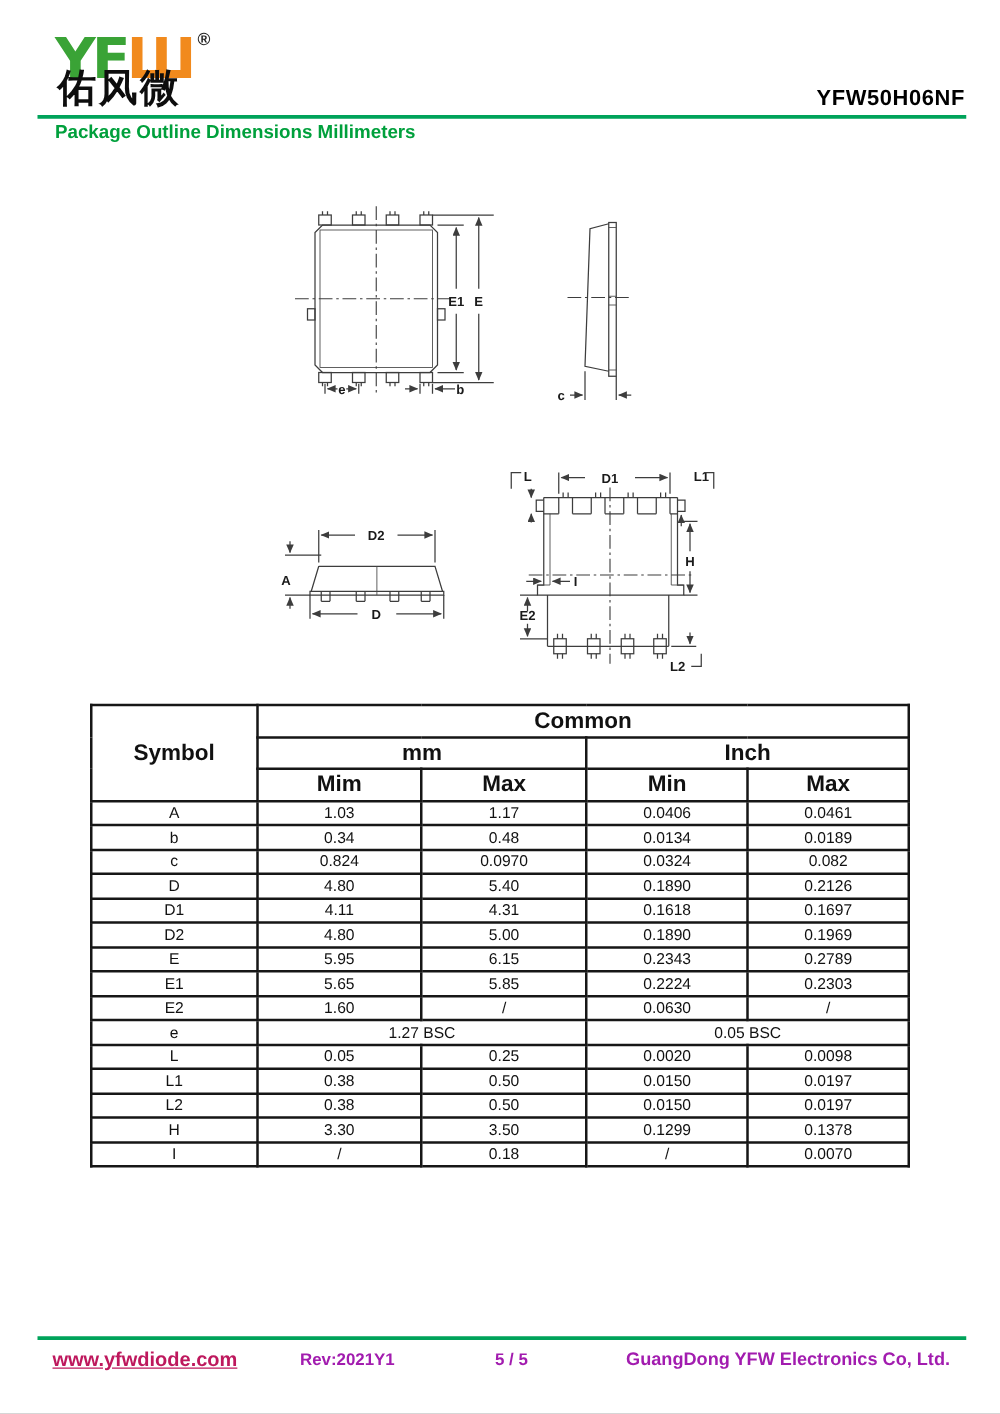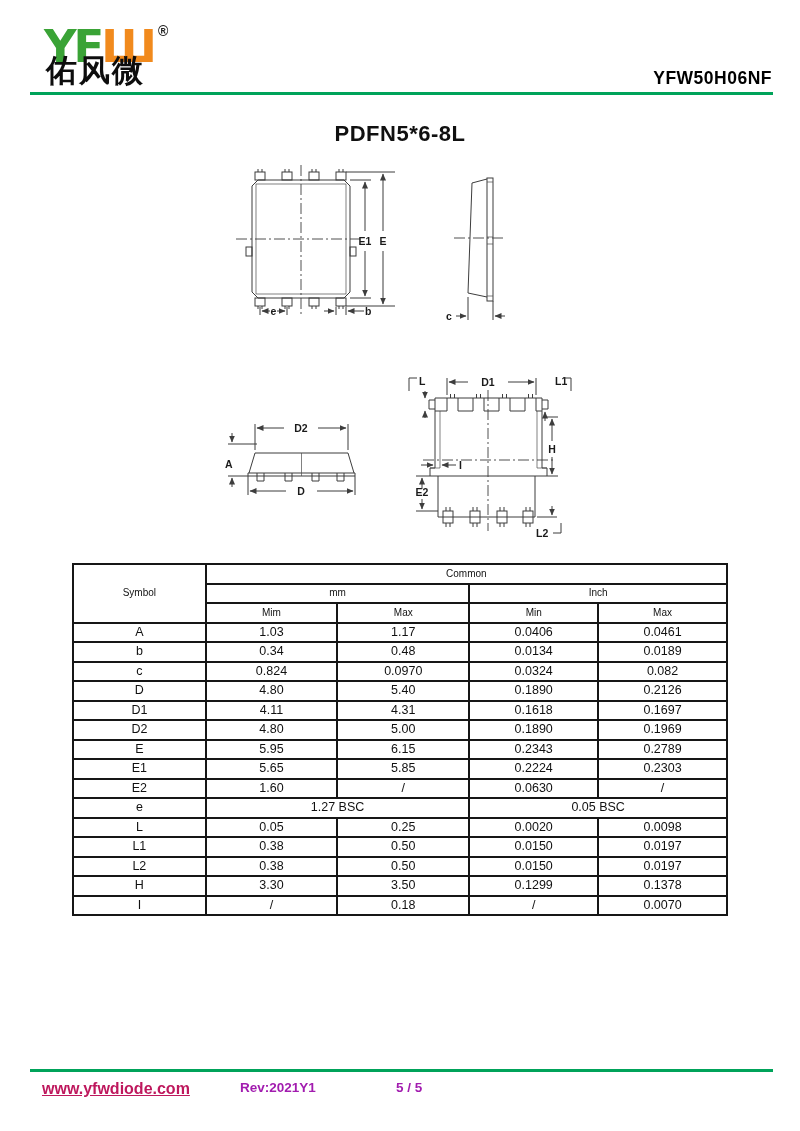--- a/index.html
+++ b/index.html
@@ -31,42 +31,42 @@
   svg .ln{stroke:#3d3d3d;stroke-width:1;fill:none;}
   svg .thin{stroke:#4a4a4a;stroke-width:.7;fill:none;}
   svg .cl{stroke:#3d3d3d;stroke-width:.9;fill:none;stroke-dasharray:11,3,2,3;}
   svg .dim{stroke:#3d3d3d;stroke-width:1;fill:none;}
   svg text{fill:#1a1a1a;font-family:"Liberation Sans",sans-serif;font-size:10.5px;font-weight:bold;}
 
   
   .dim-table{position:absolute;left:72px;top:563px;width:656px;border-collapse:collapse;table-layout:fixed;}
   .dim-table th,.dim-table td{border:2px solid #161616;text-align:center;vertical-align:middle;
       font-size:12.5px;padding:1px 2px;height:15.5px;line-height:1.2;}
-  .dim-table th{font-weight:normal;font-size:10px;}
+  .dim-table th{font-weight:bold;font-size:18px;}
   .dim-table td{font-weight:normal;}
 
   
   .footer-item{position:absolute;top:1080px;font-size:13.5px;font-weight:bold;color:#a21caf;white-space:nowrap;}
   .f-link{left:42px;color:#be185d;text-decoration:underline;font-size:16px;}
   .f-rev{left:240px;}
   .f-page{left:396px;}
   .f-company{right:40px;font-size:14.5px;}
 </style>
 </head>
 <body>
 
 <div class="page">
 
   <div class="logo-row">
     <span class="logo-yf">YF</span><span class="logo-w">Ш</span><span class="logo-reg">®</span>
   </div>
   <div class="logo-cn">佑风微</div>
   <div class="part-number">YFW50H06NF</div>
   <div class="rule rule-top"></div>
-  <div class="doc-title">PDFN5*6-8L</div>
+  <div class="section-title">Package Outline Dimensions Millimeters</div>
 
   <svg class="drawing d-topview" width="175" height="168" viewBox="0 0 175 168">
     <defs>
       <marker id="a1" markerWidth="9" markerHeight="8" refX="6.5" refY="3" orient="auto" markerUnits="userSpaceOnUse">
         <path d="M0,0 L7,3 L0,6 Z" fill="#3d3d3d"></path>
       </marker>
     </defs>
 
     <path class="ln" d="M25,17 H111 L117,23 V129 L111,135 H25 L19,129 V23 Z"></path>
     <rect class="thin" x="23" y="21" width="90" height="110"></rect>
@@ -371,14 +371,15 @@
           <td>/</td>
           <td>0.0070</td>
         </tr>
       </tbody>
   </table>
 
   <div class="rule rule-bottom"></div>
   <a href="#" class="footer-item f-link">www.yfwdiode.com</a>
   <div class="footer-item f-rev">Rev:2021Y1</div>
   <div class="footer-item f-page">5 / 5</div>
+  <div class="footer-item f-company">GuangDong YFW Electronics Co, Ltd.</div>
 
 </div>
 
 </body></html>

